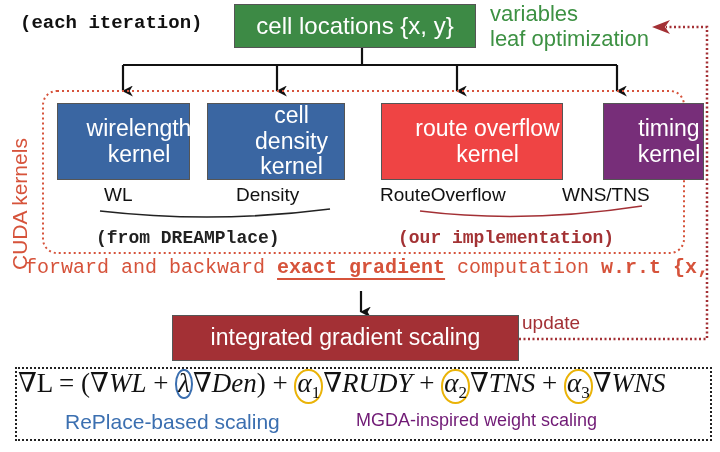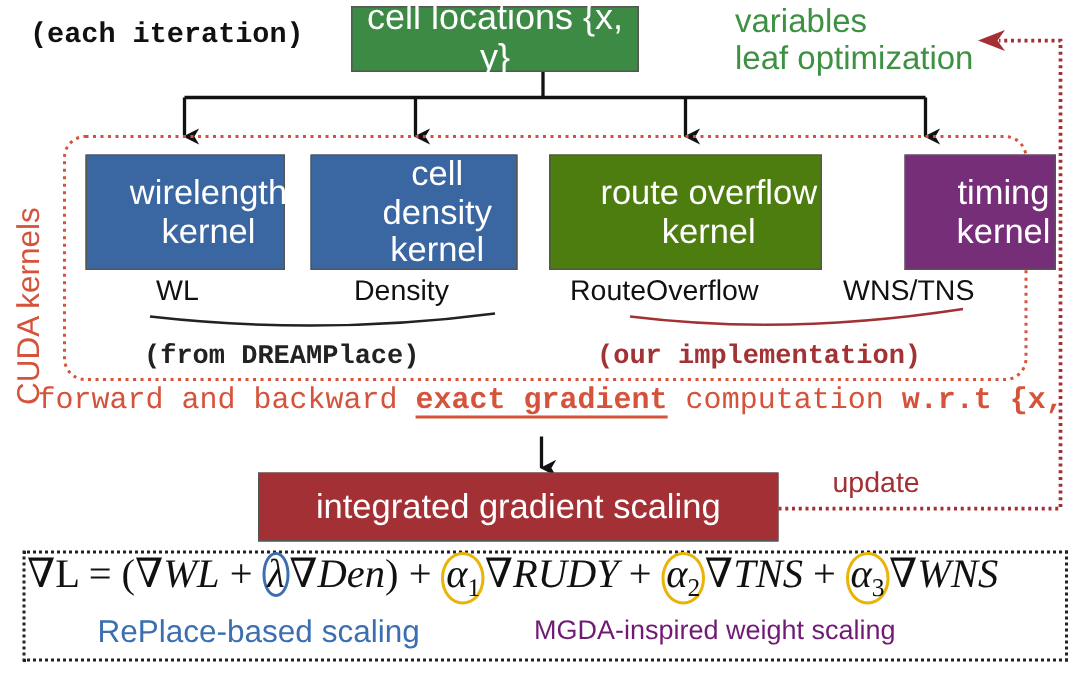--- a/index.html
+++ b/index.html
@@ -6,21 +6,21 @@
     body { width: 720px; height: 452px; position: relative; overflow: hidden; font-family: "Liberation Sans", sans-serif; }
     .abs { position: absolute; }
     svg.lines { position: absolute; left: 0; top: 0; width: 720px; height: 452px; }
 
     .mono { font-family: "Liberation Mono", "DejaVu Sans Mono", monospace; font-weight: bold; }
     .serif { font-family: "Liberation Serif", "DejaVu Serif", serif; }
 
     .box { position: absolute; box-sizing: border-box; border: 1.5px solid #555; color: #ffffff; display: flex; align-items: center; justify-content: center; text-align: center; line-height: 1.12; }
 
     #each-iter { left: 20px; top: 12px; font-size: 19px; color: #111; }
-    #cell-box { left: 234px; top: 4px; width: 192px; height: 44px; background: #3d8a45; font-size: 24px; }
+    #cell-box { left: 234px; top: 4px; width: 242px; height: 44px; background: #3d8a45; font-size: 24px; }
     #leaf-label { left: 490px; top: 2px; font-size: 22px; color: #3d9143; line-height: 1.12; }
 
     #cuda-label { left: 8px; top: 270px; font-size: 21px; color: #d6533b; transform-origin: 0 0; transform: rotate(-90deg); white-space: nowrap; }
 
     .kernel { top: 103px; height: 77px; font-size: 23px; padding-left: 31px; }
     #k-wl { left: 57px; width: 133px; background: #3a66a2; }
     #k-den { left: 207px; width: 138px; background: #3a66a2; }
     #k-route { left: 366px; width: 182px; background: #429a8c; }
     #k-timing { left: 565px; width: 101px; background: #772e79; }
 
@@ -31,21 +31,21 @@
     #m-timing { left: 562px; }
 
     #from-dream { left: 96px; top: 228px; font-size: 18px; color: #222; }
     #our-impl { left: 398px; top: 228px; font-size: 18px; color: #a33234; }
 
     #fwd-line { left: 25px; top: 256px; font-size: 20px; color: #d6533b; white-space: nowrap; font-family: Liberation Mono, monospace; }
     #fwd-line .b { font-weight: bold; }
     #fwd-line .u { font-weight: bold; text-decoration: underline; text-underline-offset: 5px; }
 
     #grad-box { left: 172px; top: 315px; width: 347px; height: 46px; background: #a33035; font-size: 23px; }
-    #update-label { left: 555px; top: 312px; font-size: 19px; color: #a33035; }
+    #update-label { left: 522px; top: 312px; font-size: 19px; color: #a33035; }
 
     #eq-box { left: 15px; top: 367px; width: 697px; height: 74px; box-sizing: border-box; border: 2.5px dotted #222; }
     #eq-line { left: 18px; top: 367px; font-size: 27px; color: #111; white-space: nowrap; font-style: italic; }
     #eq-line .n { font-style: normal; }
     .circ { display: inline-block; border-radius: 50%; padding: 0 1px; line-height: 0.95; }
     .circ.blue { border: 2px solid #3b6fb0; }
     .circ.red { border: 2px solid #eab308; }
     #replace-label { left: 65px; top: 410px; font-size: 21px; color: #3b6fb0; }
     #mgda-label { left: 356px; top: 410px; font-size: 18px; color: #701a75; }
   </style>
@@ -94,21 +94,21 @@
       <div>wirelength</div>
       <div>kernel</div>
     </div>
 </div>
 <div id="k-den" class="box kernel" style="background: rgb(58, 102, 162);">
   <div>
       <div>cell density</div>
       <div>kernel</div>
     </div>
 </div>
-<div id="k-route" class="box kernel" style="background: #4d7c0f;">
+<div id="k-route" class="box kernel" style="background: #ef4444; margin-left: 15px;">
   <div>
       <div>route overflow</div>
       <div>kernel</div>
     </div>
 </div>
 <div id="k-timing" class="box kernel" style="background: rgb(119, 46, 121); margin-left: 38px;">
   <div>
       <div>timing</div>
       <div>kernel</div>
     </div>

